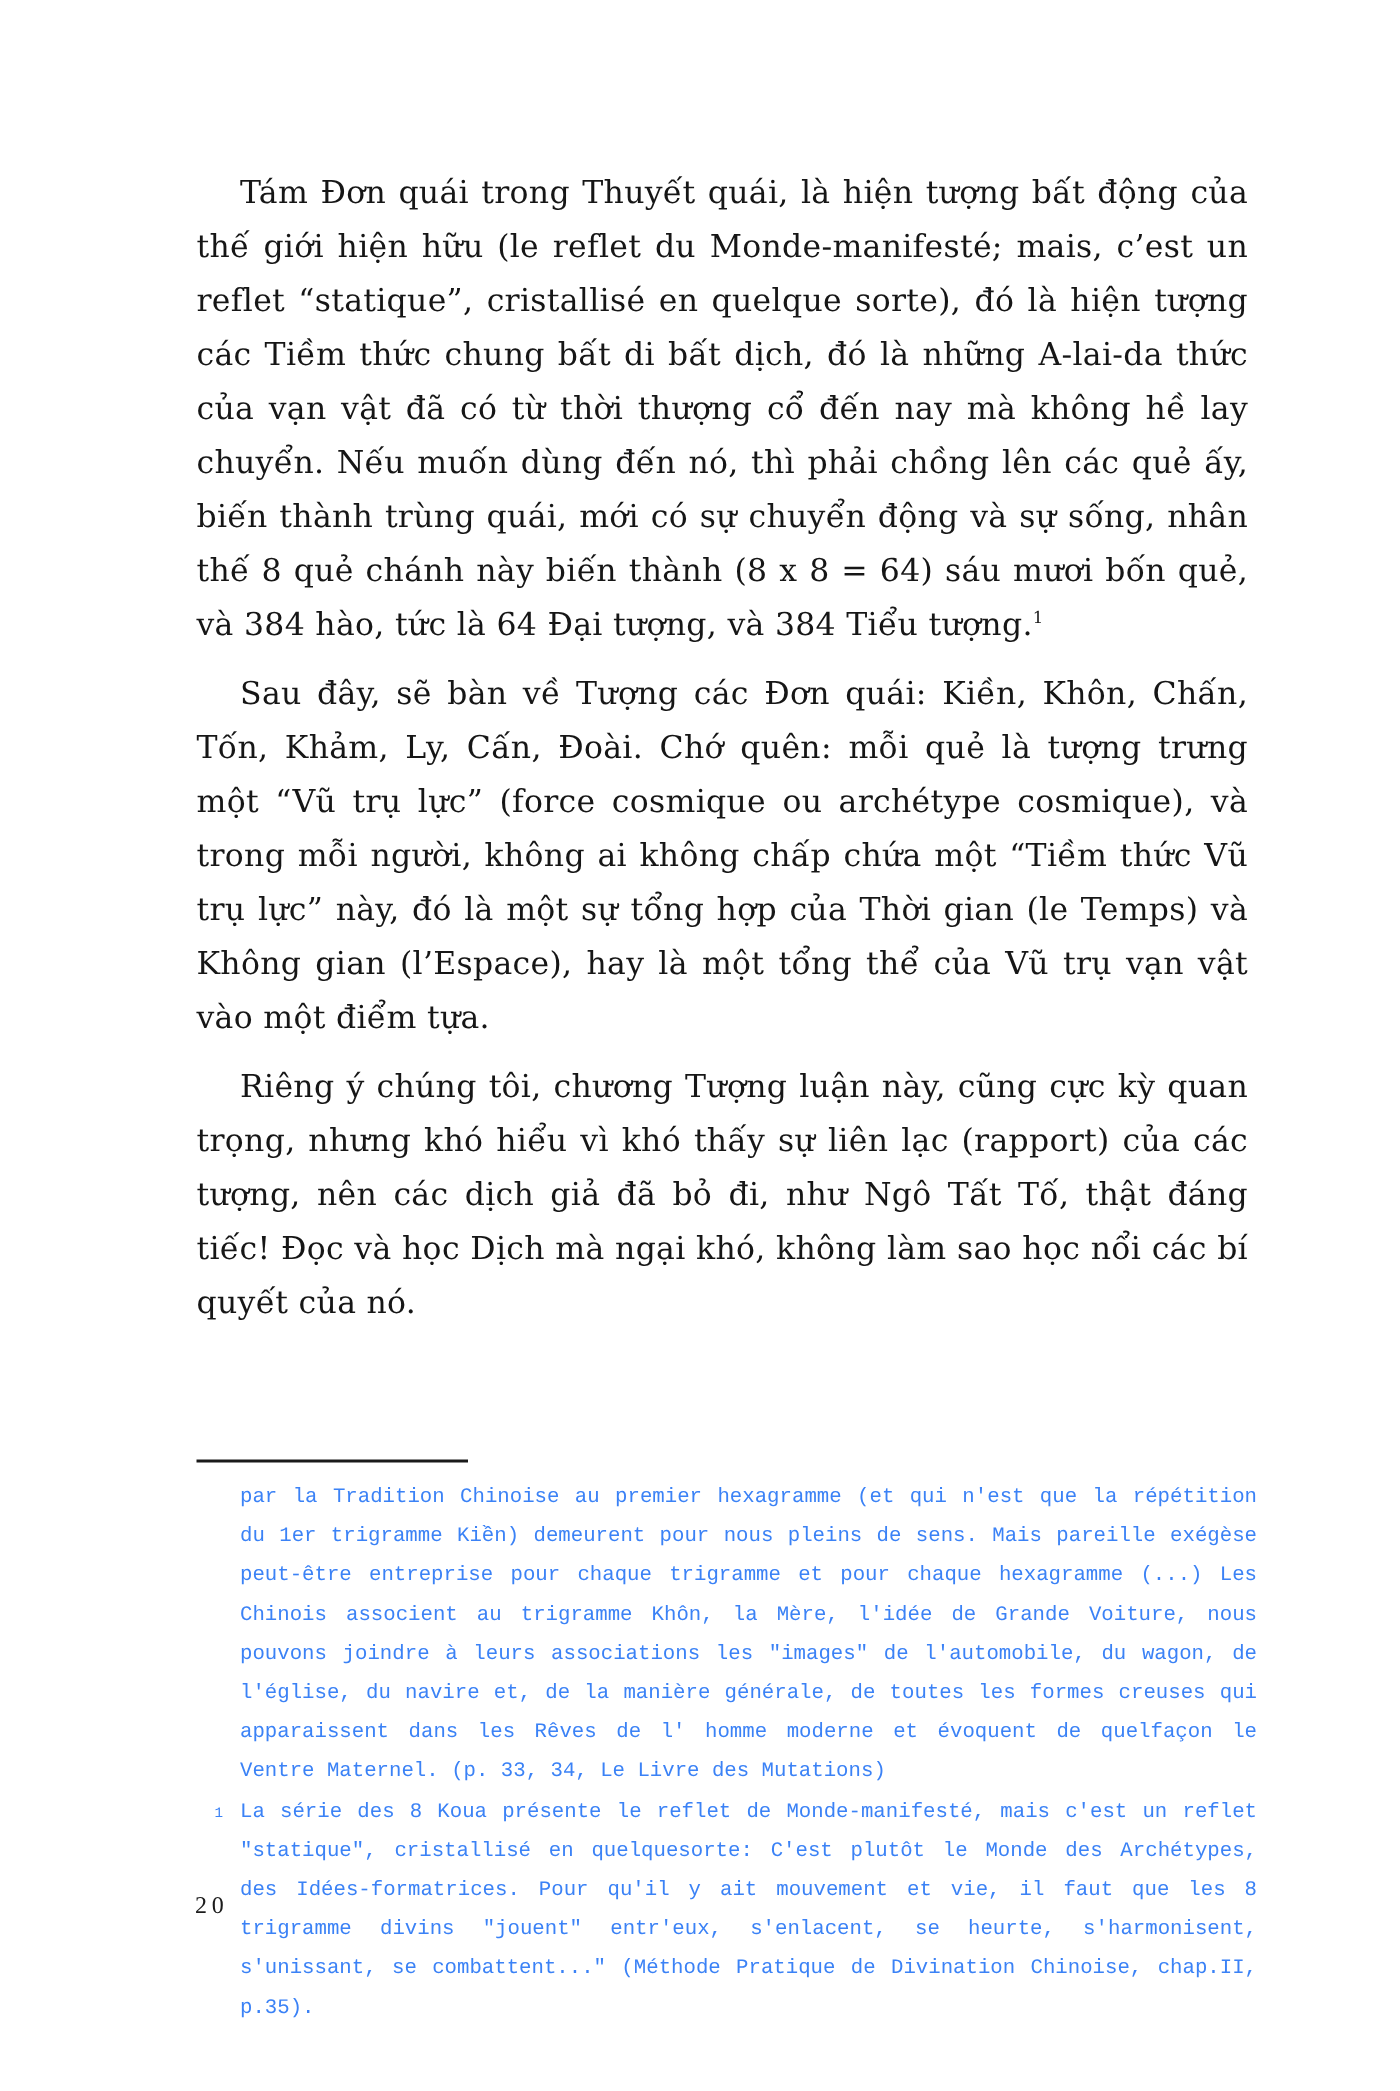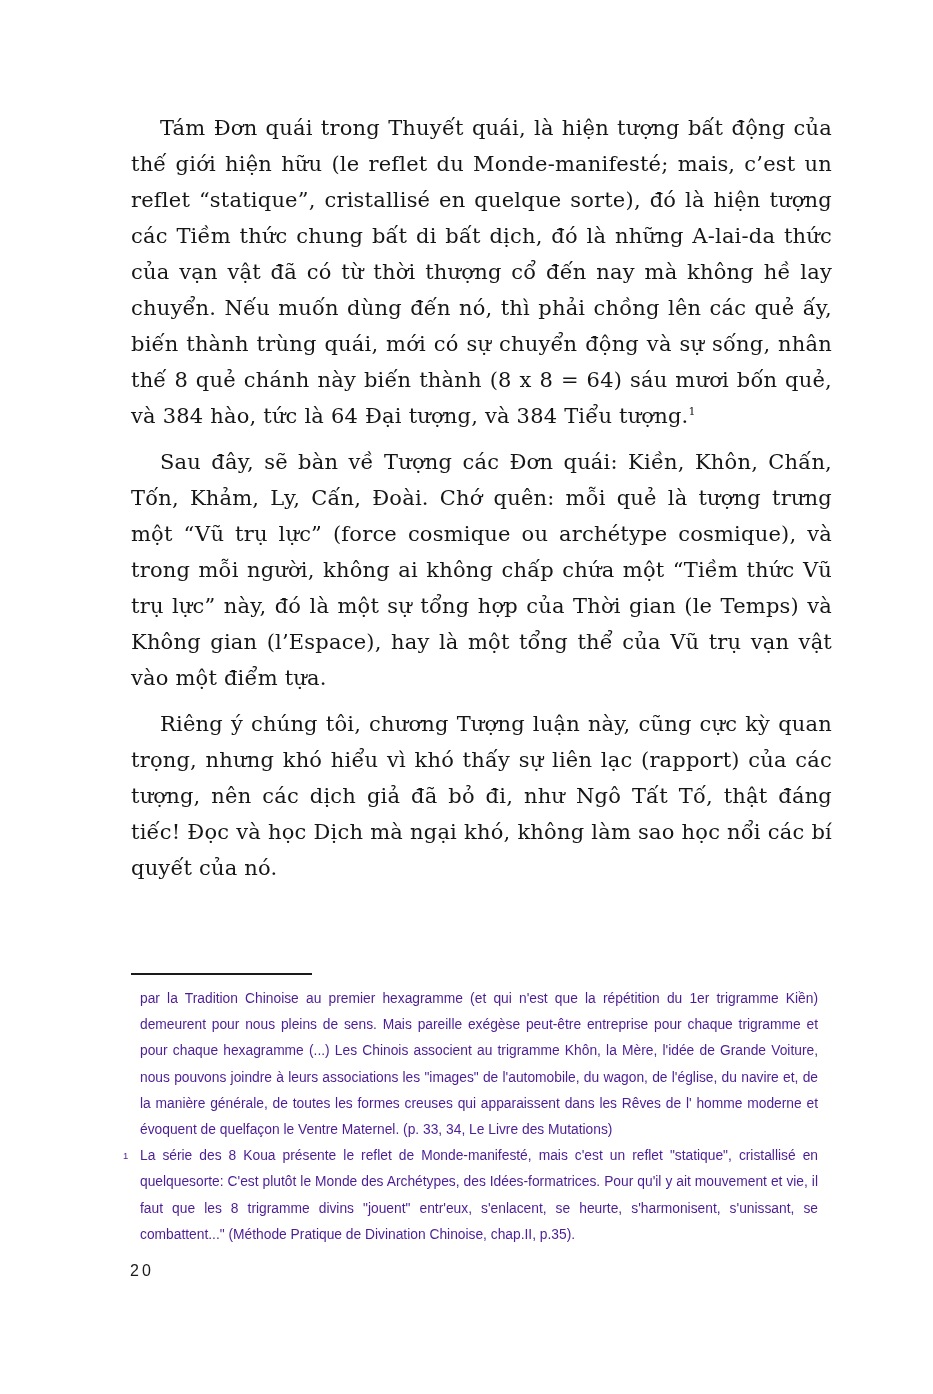--- a/index.html
+++ b/index.html
@@ -41,46 +41,46 @@
     position: absolute;
     top: 973px;
     left: 131px;
     width: 181px;
     height: 2px;
     background: #1a1a1a;
   }
   .footnotes {
     position: absolute;
     top: 986px;
-    left: 123px;
+    left: 143px;
     width: 695px;
-    font-family: Liberation Sans, sans-serif;
+    font-family: Liberation Mono, monospace;
     font-size: 13.8px;
     line-height: 26.2px;
-    color: #4c1d95;
+    color: #3b82f6;
   }
   .footnote {
     display: flex;
     align-items: flex-start;
   }
   .fn-marker {
     width: 17px;
     flex-shrink: 0;
     font-size: 9.5px;
     line-height: 26.2px;
   }
   .fn-text {
     flex: 1;
     text-align: justify;
   }
   .page-footer {
     position: absolute;
     top: 1262px;
     left: 130px;
-    font-family: Liberation Sans, sans-serif;
+    font-family: Liberation Serif, serif;
     font-size: 16px;
     letter-spacing: 3.2px;
     color: #1b1b1b;
     display: flex;
   }
   .page-number {
     margin-right: 18px;
   }
 </style>
 </head>

